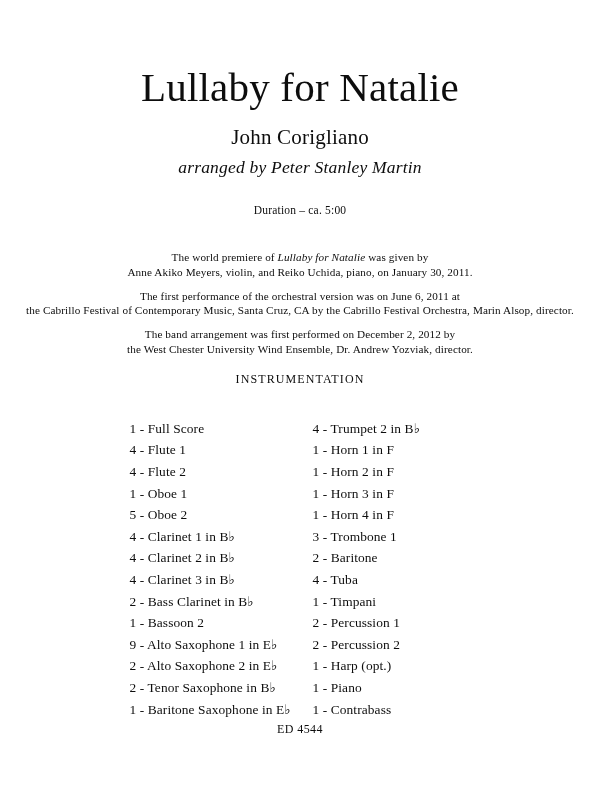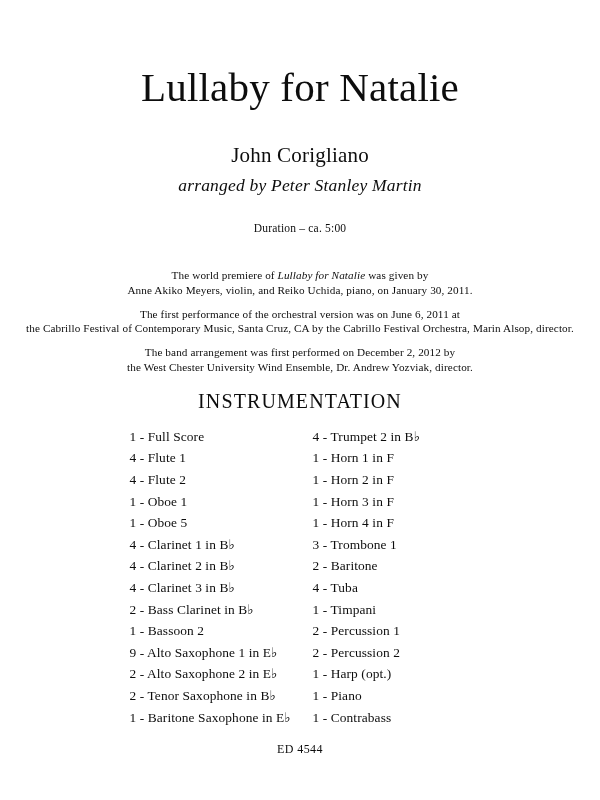--- a/index.html
+++ b/index.html
@@ -27,21 +27,21 @@
     text-align: center;
     font-size: 41px;
     line-height: 1.05;
     font-weight: 400;
     letter-spacing: 0.2px;
     margin-top: 66px;
   }
   .composer {
     text-align: center;
     font-size: 21px;
-    margin-top: 34px;
+    margin-top: 16px;
     letter-spacing: 0.2px;
   }
   .arranger {
     text-align: center;
     font-size: 17.5px;
     font-style: italic;
     margin-top: 7px;
     letter-spacing: 0.2px;
   }
 
@@ -67,49 +67,50 @@
     letter-spacing: 0.1px;
     white-space: nowrap;
   }
   .credit-line em {
     font-style: italic;
   }
 
   
   .instr-heading {
     text-align: center;
-    font-size: 20px;
+    font-size: 12px;
     letter-spacing: 1.1px;
     margin-top: 15px;
-    margin-bottom: 13px;
+    margin-bottom: 23px;
   }
   .instr-columns {
     display: flex;
     justify-content: center;
     gap: 0px;
   }
   .instr-col {
     display: flex;
     flex-direction: column;
+    margin-top: 8px;
   }
   .instr-col.left { width: 170px; padding-left: 22px; }
   .instr-col.right { width: 180px; padding-left: 13px; }
   .instr-item {
     font-size: 13.4px;
     line-height: 1.0;
     padding: 4.1px 0;
     white-space: nowrap;
     letter-spacing: 0.1px;
   }
 
   
   .catalog {
     text-align: center;
     font-size: 12px;
-    margin-top: 14px;
+    margin-top: 2px;
     letter-spacing: 0.4px;
   }
 </style>
 </head>
 <body>
 
 <div class="page">
 
   <div class="title">Lullaby for Natalie</div>
 
@@ -138,21 +139,21 @@
   </div>
 
   <div class="instr-heading">INSTRUMENTATION</div>
 
   <div class="instr-columns">
     <div class="instr-col left">
         <div class="instr-item">1 - Full Score</div>
         <div class="instr-item">4 - Flute 1</div>
         <div class="instr-item">4 - Flute 2</div>
         <div class="instr-item">1 - Oboe 1</div>
-        <div class="instr-item">1 - Oboe 5</div>
+        <div class="instr-item">5 - Oboe 2</div>
         <div class="instr-item">4 - Clarinet 1 in B♭</div>
         <div class="instr-item">4 - Clarinet 2 in B♭</div>
         <div class="instr-item">4 - Clarinet 3 in B♭</div>
         <div class="instr-item">2 - Bass Clarinet in B♭</div>
         <div class="instr-item">1 - Bassoon 2</div>
         <div class="instr-item">9 - Alto Saxophone 1 in E♭</div>
         <div class="instr-item">2 - Alto Saxophone 2 in E♭</div>
         <div class="instr-item">2 - Tenor Saxophone in B♭</div>
         <div class="instr-item">1 - Baritone Saxophone in E♭</div>
       </div>

